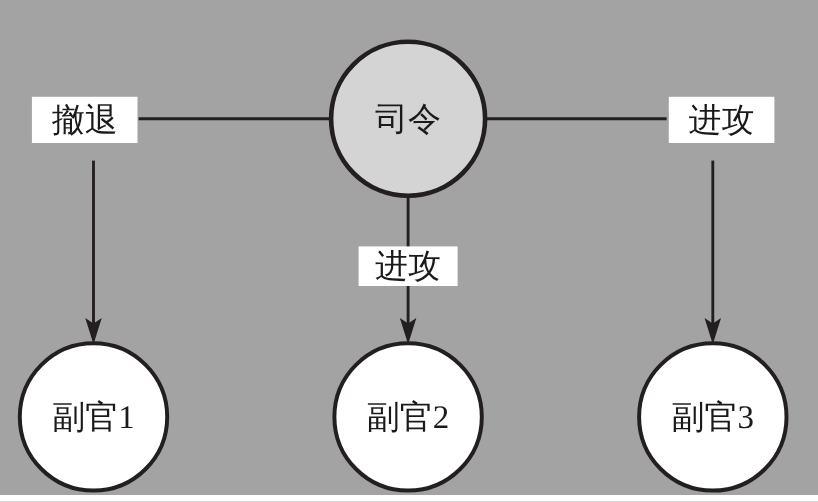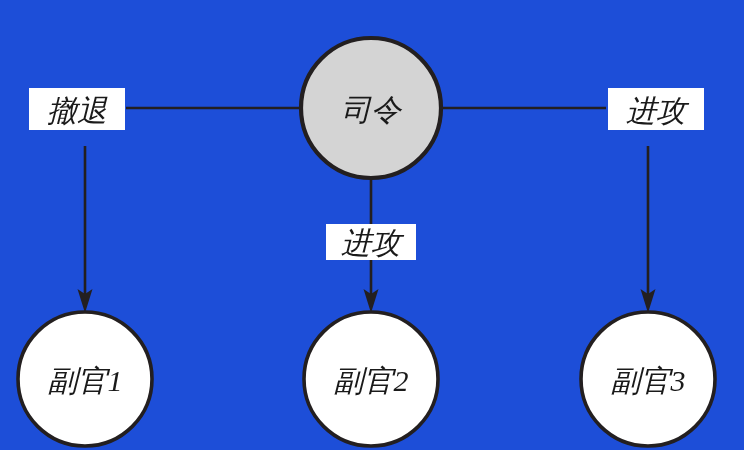--- a/index.html
+++ b/index.html
@@ -7,23 +7,22 @@
     padding: 0;
     background: #ffffff;
   }
   body {
     font-family: "Liberation Serif", "DejaVu Serif", serif;
   }
   #diagram-root {
     position: relative;
     width: 744px;
     height: 450px;
-    background: #1d4ed8;
+    background: #a3a3a3;
     overflow: hidden;
-    font-style: italic;
   }
   #diagram-svg {
     position: absolute;
     top: 0;
     left: 0;
     width: 744px;
     height: 456px;
   }
   .node-label {
     font-family: "Liberation Serif", "DejaVu Serif", serif;

